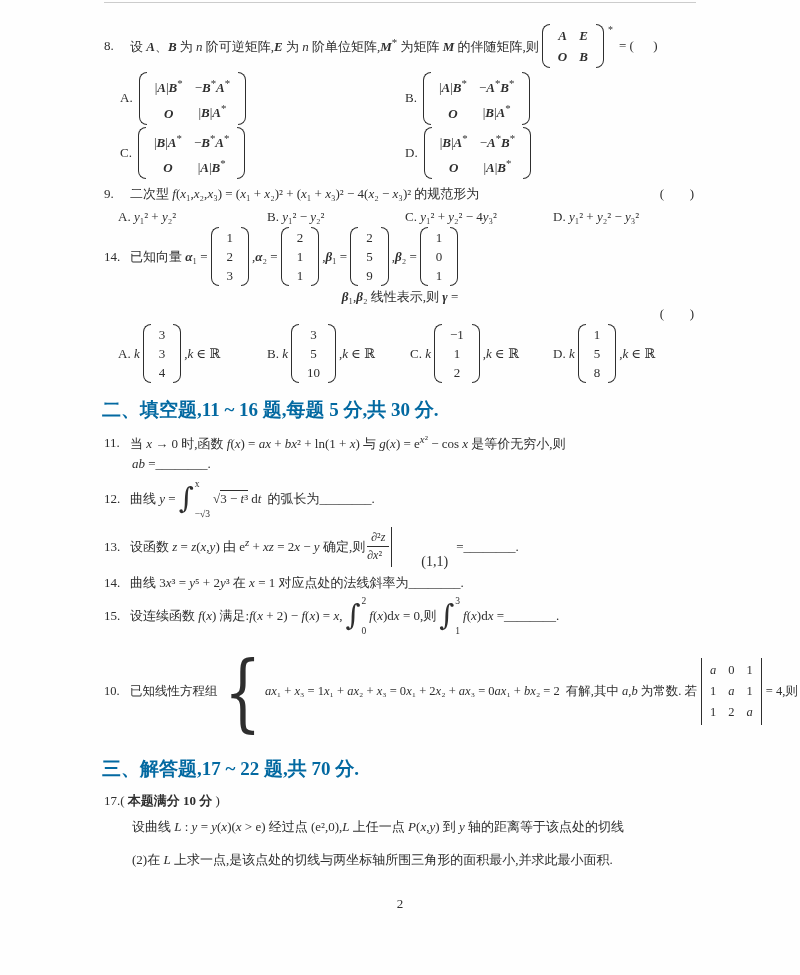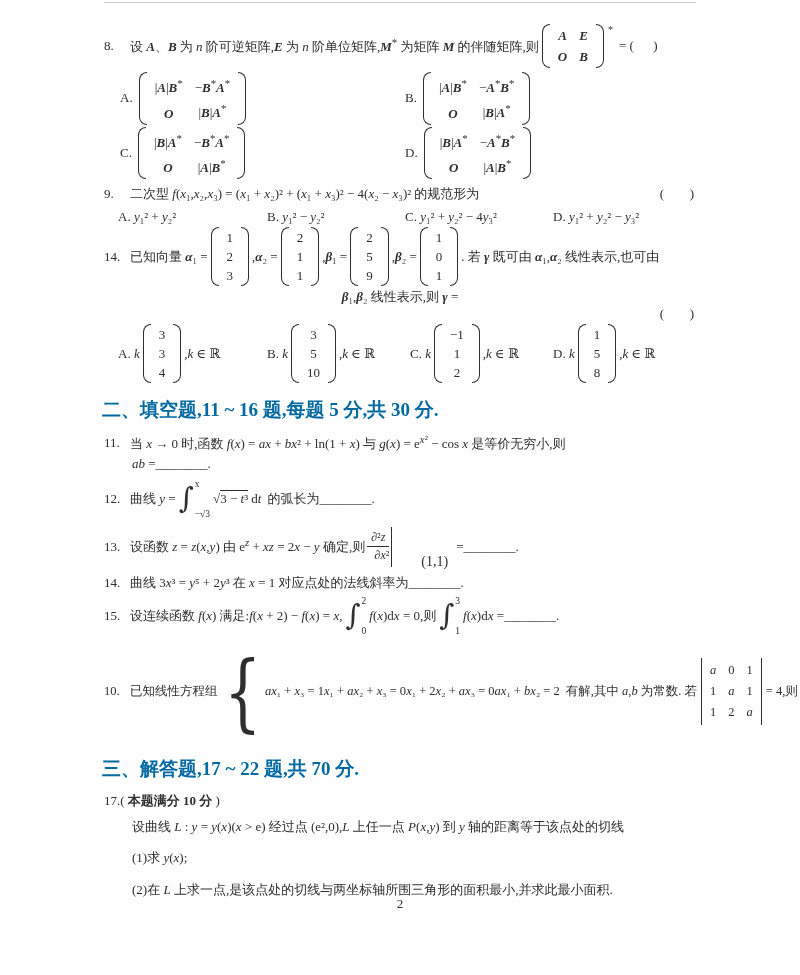--- a/index.html
+++ b/index.html
@@ -26,21 +26,21 @@
   
   .det{display:inline-block;border-left:1.1px solid #2e2e2e;border-right:1.1px solid #2e2e2e;padding:1px 2px;vertical-align:middle;margin:0 4px;}
   .det .mtd{padding:1px 7px;line-height:19px;}
   
   .int{display:inline-flex;align-items:center;margin:0 3px;vertical-align:middle;}
   .int-glyph{font-size:29px;line-height:1;font-family:"DejaVu Serif",serif;}
   .int-lims{display:inline-flex;flex-direction:column;justify-content:space-between;height:36px;font-size:9.5px;margin-left:1px;}
   .il-u{align-self:flex-start;margin-top:-2px;}
   .il-l{align-self:flex-start;margin-bottom:-2px;}
   
-  .frac{display:inline-flex;flex-direction:column;vertical-align:middle;text-align:right;font-size:12px;margin:0 2px;}
+  .frac{display:inline-flex;flex-direction:column;vertical-align:middle;text-align:left;font-size:12px;margin:0 2px;}
   .fnum{border-bottom:1.1px solid #2e2e2e;padding:0 4px 1px 4px;}
   .fden{padding-top:1px;}
   .evalwrap{display:inline-flex;align-items:flex-end;vertical-align:middle;}
   .ebar{width:0;border-left:1.1px solid #2e2e2e;height:40px;}
   .esub{font-size:14px;margin-left:1px;transform:translateY(3px);padding-left:28px;}
   .ol{border-top:1.1px solid #2e2e2e;}
   
   .q8opts{display:grid;grid-template-columns:285px auto;margin:4px 0 0 16px;row-gap:2px;}
   .q8opts .opt{display:flex;align-items:center;white-space:nowrap;}
   .olabel{margin-right:3px;}
@@ -233,21 +233,20 @@
             </div>
             <div class="mtr">
               <div class="mtd">0</div>
             </div>
             <div class="mtr">
               <div class="mtd">1</div>
             </div>
           </span>
           <span class="paren pr"></span>
         </span>
-      <span class="qtext">. 若 <b><i>γ</i></b> 既可由 <b><i>α</i></b>₁,<b><i>α</i></b>₂ 线性表示,也可由</span>
     </div>
     <div class="qrow w-main mt2">
       <span class="qnum"></span>
       <span class="qtext"><b><i>β</i></b>₁,<b><i>β</i></b>₂ 线性表示,则 <b><i>γ</i></b> =</span>
       <span class="ansparen">(  )</span>
     </div>
     <div class="q10opts">
       <div class="opt">
         <span>A. <i>k</i></span>
         <span class="matrix vec">
@@ -438,18 +437,17 @@
             </div>
           </span>
         </span>
       <span class="qtext">=________.</span>
     </div>
 
     <div class="sechead">三、解答题,17 ~ 22 题,共 70 分.</div>
 
     <div class="qline q17head">17.( <b>本题满分 10 分</b> )</div>
     <div class="q17body mt4">设曲线 <i>L</i> : <i>y</i> = <i>y</i>(<i>x</i>)(<i>x</i> &gt; e) 经过点 (e²,0),<i>L</i> 上任一点 <i>P</i>(<i>x</i>,<i>y</i>) 到 <i>y</i> 轴的距离等于该点处的切线</div>
-    <div class="q17part mt8">(1)求 <i>y</i>(<i>x</i>);</div>
     <div class="q17part">(2)在 <i>L</i> 上求一点,是该点处的切线与两坐标轴所围三角形的面积最小,并求此最小面积.</div>
 
   </div>
   <div class="pagenum">2</div>
 </div>
 
 </body></html>

